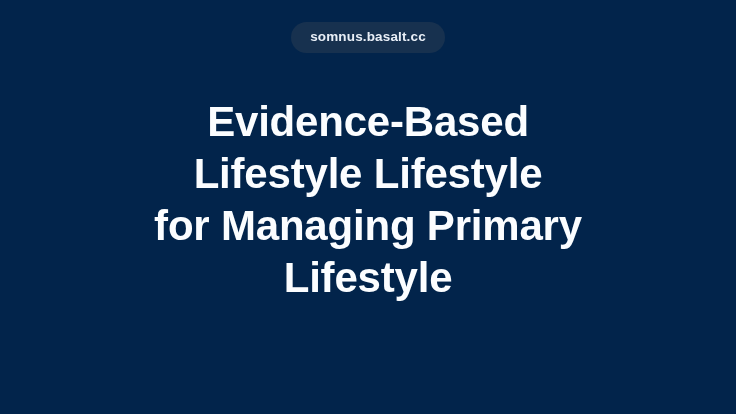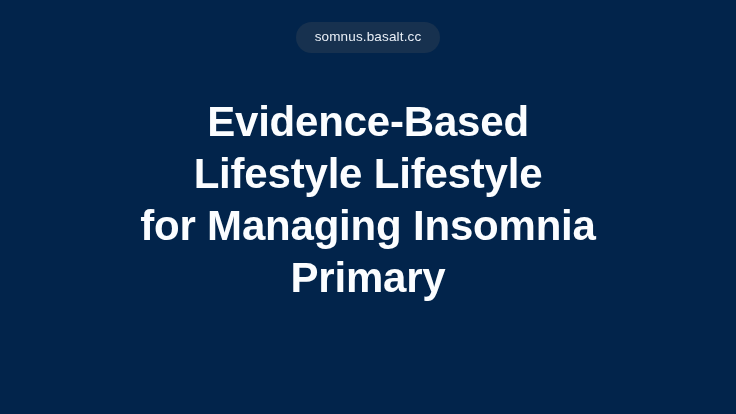--- a/index.html
+++ b/index.html
@@ -32,21 +32,21 @@
     display: flex;
     justify-content: center;
     align-items: flex-start;
   }
 
   #source-badge {
     display: inline-block;
     background: #17314f;
     color: #e9eff7;
     font-size: 13.5px;
-    font-weight: 400;
+    font-weight: 700;
     letter-spacing: 0.15px;
     line-height: 1;
     padding: 8px 19px 9px 19px;
     border-radius: 999px;
     white-space: nowrap;
   }
 
   
   #headline-wrap {
     position: absolute;
@@ -72,17 +72,17 @@
 
 <div id="slide">
 
   <div id="badge-row">
     <span id="source-badge">somnus.basalt.cc</span>
   </div>
 
   <div id="headline-wrap">
     <div class="headline-line">Evidence-Based</div>
     <div class="headline-line">Lifestyle Lifestyle</div>
-    <div class="headline-line">for Managing Insomnia</div>
-    <div class="headline-line">Primary</div>
+    <div class="headline-line">for Managing Primary</div>
+    <div class="headline-line">Lifestyle</div>
   </div>
 
 </div>
 
 </body></html>

